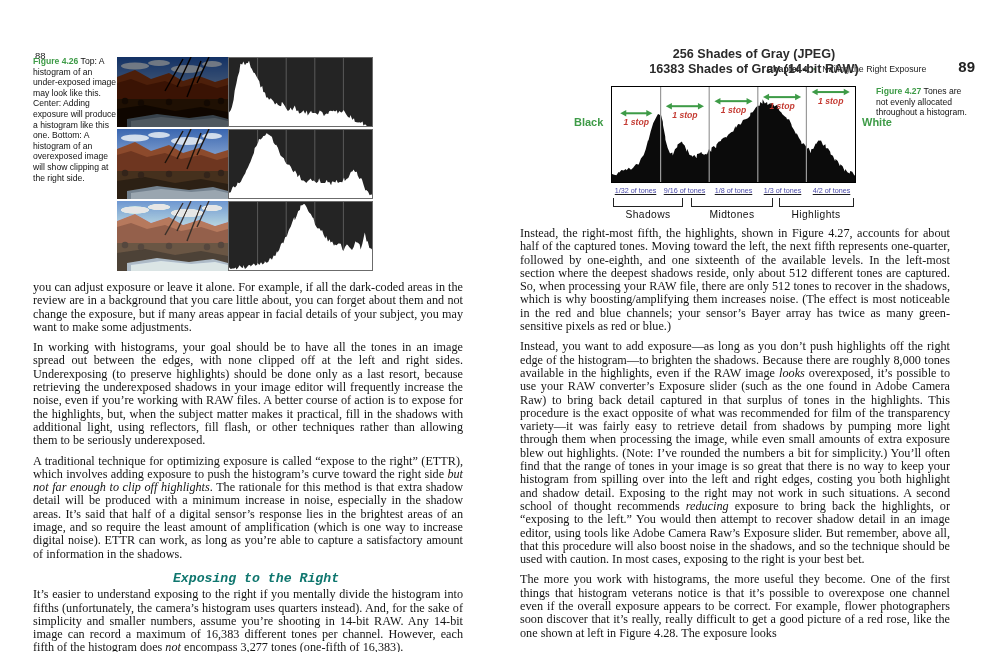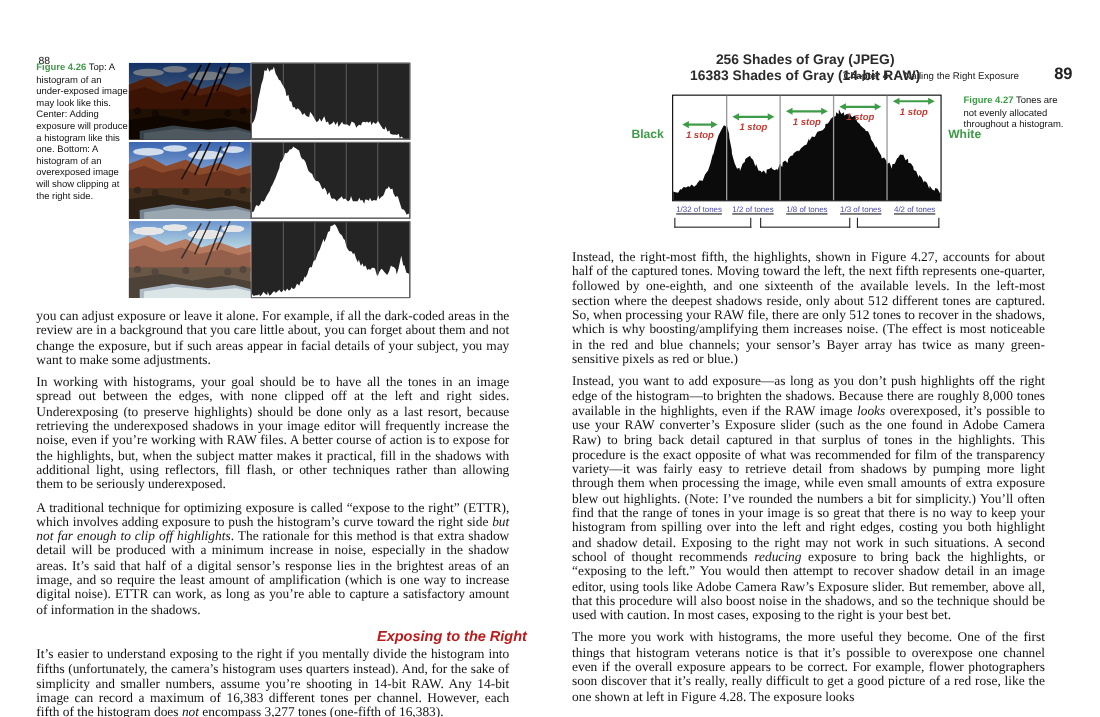--- a/index.html
+++ b/index.html
@@ -28,25 +28,25 @@
   .photo.over  { filter:brightness(1.55) saturate(.75) contrast(.8); }
   .histpanel { width:145px; height:70px; background:#242424; border:1px solid #6b6b6b; }
   .histpanel svg { display:block; width:100%; height:100%; }
 
   
   .col { position:absolute; width:446px; font-size:12.2px; line-height:13.3px;
     text-align:justify; color:#141414; }
   .col-left  { left:33px;  top:281px; }
   .col-right { left:520px; top:227px; }
   .col p { margin:0 16px 7px 0; }
-  .subhead { font-family:Liberation Sans, sans-serif; font-style:italic; font-weight:bold;
-    font-size:13.2px; color:#b91c1c; margin:11px 0 3px 0; text-align:right; }
-
-  
-  .title427 { position:absolute; left:584px; top:47px; width:296px; text-align:center;
+  .subhead { font-family:Liberation Mono, monospace; font-style:italic; font-weight:bold;
+    font-size:13.2px; color:#0f766e; margin:11px 0 3px 0; text-align:center; }
+
+  
+  .title427 { position:absolute; left:606px; top:47px; width:296px; text-align:center;
     font-family:"Liberation Sans",sans-serif; font-weight:bold; font-size:12.6px;
     line-height:14.5px; color:#2b2b2b; }
   .chart427 { position:absolute; left:611px; top:86px; width:245px; height:97px;
     background:#fff; border:1.6px solid #000; }
   .chart427 svg { display:block; width:100%; height:100%; overflow:visible; }
   .side-label { position:absolute; font-family:"Liberation Sans",sans-serif; font-weight:bold;
     font-size:11px; color:#3E9B47; top:116px; }
   .side-label.black { left:574px; }
   .side-label.white { left:862px; }
   .ticks427 { position:absolute; left:611px; top:186px; width:245px; display:flex;text-decoration:underline; }
@@ -201,21 +201,21 @@
             <line x1="57.2" y1="0" x2="57.2" y2="68" stroke="#5a5a5a" stroke-width="1"></line>
             <line x1="85.8" y1="0" x2="85.8" y2="68" stroke="#5a5a5a" stroke-width="1"></line>
             <line x1="114.4" y1="0" x2="114.4" y2="68" stroke="#5a5a5a" stroke-width="1"></line>
             <polygon points="0,68 0.0,65.2 1.7,67.0 3.4,66.5 5.1,66.5 6.9,65.6 7.2,67.5 8.9,65.9 10.6,63.3 12.3,65.3 14.0,66.1 14.3,62.9 16.0,66.9 17.7,65.4 19.4,63.2 21.2,63.1 21.4,64.6 23.2,63.0 24.9,61.4 26.6,63.7 28.3,62.4 28.6,60.9 30.3,62.9 32.0,60.3 33.7,62.4 35.5,60.8 35.8,59.2 37.5,60.7 39.2,60.1 40.9,56.0 42.6,57.0 42.9,58.1 44.6,53.4 46.3,54.1 48.0,49.1 48.6,50.6 50.3,47.5 52.1,41.7 53.8,40.4 54.3,41.5 56.1,35.2 57.8,34.4 59.5,29.1 60.1,27.4 61.8,24.5 63.5,19.5 65.2,15.0 65.8,18.2 67.5,14.3 69.2,8.9 70.9,8.0 71.5,3.5 73.2,3.2 74.9,1.9 75.8,2.3 77.5,5.0 79.2,9.1 80.1,10.4 81.8,11.9 83.5,15.4 84.4,16.0 86.1,22.8 87.8,25.5 88.7,26.4 90.4,26.3 92.1,29.2 93.0,27.7 94.7,32.9 96.4,36.6 97.2,33.9 99.0,39.6 100.7,37.3 101.5,40.5 103.2,39.4 105.0,43.7 105.8,42.5 107.5,43.3 109.3,41.5 110.1,41.4 111.8,41.8 113.5,47.7 114.4,49.0 116.1,44.7 117.8,42.4 118.7,42.9 120.4,45.3 122.1,47.0 123.0,48.0 124.7,44.9 126.4,39.3 127.3,40.2 129.0,40.8 130.7,42.6 131.6,47.6 133.3,42.1 135.0,33.9 135.8,30.5 137.6,39.4 138.7,39.2 140.4,45.9 142.1,46.4 143.0,47.6 143,68" fill="#ffffff"></polygon>
           </svg>
         </div>
     </div>
   </div>
 
   <div class="col col-left">
-    <p>you can adjust exposure or leave it alone. For example, if all the dark-coded areas in the review are in a background that you care little about, you can forget about them and not change the exposure, but if such areas appear in facial details of your subject, you may want to make some adjustments.</p>
+    <p>you can adjust exposure or leave it alone. For example, if all the dark-coded areas in the review are in a background that you care little about, you can forget about them and not change the exposure, but if many areas appear in facial details of your subject, you may want to make some adjustments.</p>
     <p>In working with histograms, your goal should be to have all the tones in an image spread out between the edges, with none clipped off at the left and right sides. Underexposing (to preserve highlights) should be done only as a last resort, because retrieving the underexposed shadows in your image editor will frequently increase the noise, even if you’re working with RAW files. A better course of action is to expose for the highlights, but, when the subject matter makes it practical, fill in the shadows with additional light, using reflectors, fill flash, or other techniques rather than allowing them to be seriously underexposed.</p>
     <p>A traditional technique for optimizing exposure is called “expose to the right” (ETTR), which involves adding exposure to push the histogram’s curve toward the right side <em>but not far enough to clip off highlights</em>. The rationale for this method is that extra shadow detail will be produced with a minimum increase in noise, especially in the shadow areas. It’s said that half of a digital sensor’s response lies in the brightest areas of an image, and so require the least amount of amplification (which is one way to increase digital noise). ETTR can work, as long as you’re able to capture a satisfactory amount of information in the shadows.</p>
     <div class="subhead">Exposing to the Right</div>
     <p>It’s easier to understand exposing to the right if you mentally divide the histogram into fifths (unfortunately, the camera’s histogram uses quarters instead). And, for the sake of simplicity and smaller numbers, assume you’re shooting in 14-bit RAW. Any 14-bit image can record a maximum of 16,383 different tones per channel. However, each fifth of the histogram does <em>not</em> encompass 3,277 tones (one-fifth of 16,383).</p>
   </div>
 
   <div class="title427">
     <div>256 Shades of Gray (JPEG)</div>
     <div>16383 Shades of Gray (14-bit RAW)</div>
   </div>
@@ -245,30 +245,35 @@
         <polygon points="188.39999999999998,10 182.39999999999998,6.8 182.39999999999998,13.2" fill="#3E9B47"></polygon>
         <text x="169.39999999999998" y="22" text-anchor="middle" fill="#C43A32" font-family="&quot;Liberation Sans&quot;,sans-serif" font-size="8.6" font-style="italic" font-weight="bold">1 stop</text>
         <line x1="202.8" y1="5" x2="232.8" y2="5" stroke="#3E9B47" stroke-width="2"></line>
         <polygon points="198.8,5 204.8,1.7999999999999998 204.8,8.2" fill="#3E9B47"></polygon>
         <polygon points="236.8,5 230.8,1.7999999999999998 230.8,8.2" fill="#3E9B47"></polygon>
         <text x="217.8" y="17" text-anchor="middle" fill="#C43A32" font-family="&quot;Liberation Sans&quot;,sans-serif" font-size="8.6" font-style="italic" font-weight="bold">1 stop</text>
       </svg>
   </div>
   <div class="ticks427">
     <span>1/32 of tones</span>
-    <span>1/2 of tones</span>
+    <span>9/16 of tones</span>
     <span>1/8 of tones</span>
     <span>1/3 of tones</span>
     <span>4/2 of tones</span>
   </div>
   <div class="brackets427">
     <div class="brk brk1"></div>
     <div class="brk brk2"></div>
     <div class="brk brk3"></div>
   </div>
+  <div class="regions427">
+    <span class="reg1">Shadows</span>
+    <span class="reg2">Midtones</span>
+    <span class="reg3">Highlights</span>
+  </div>
   <div class="cap427">
     <span class="figlabel">Figure 4.27</span>
     <span> </span>
     <span>Tones are not evenly allocated throughout a histogram.</span>
   </div>
 
   <div class="col col-right">
     <p>Instead, the right-most fifth, the highlights, shown in Figure 4.27, accounts for about half of the captured tones. Moving toward the left, the next fifth represents one-quarter, followed by one-eighth, and one sixteenth of the available levels. In the left-most section where the deepest shadows reside, only about 512 different tones are captured. So, when processing your RAW file, there are only 512 tones to recover in the shadows, which is why boosting/amplifying them increases noise. (The effect is most noticeable in the red and blue channels; your sensor’s Bayer array has twice as many green-sensitive pixels as red or blue.)</p>
     <p>Instead, you want to add exposure—as long as you don’t push highlights off the right edge of the histogram—to brighten the shadows. Because there are roughly 8,000 tones available in the highlights, even if the RAW image <em>looks</em> overexposed, it’s possible to use your RAW converter’s Exposure slider (such as the one found in Adobe Camera Raw) to bring back detail captured in that surplus of tones in the highlights. This procedure is the exact opposite of what was recommended for film of the transparency variety—it was fairly easy to retrieve detail from shadows by pumping more light through them when processing the image, while even small amounts of extra exposure blew out highlights. (Note: I’ve rounded the numbers a bit for simplicity.) You’ll often find that the range of tones in your image is so great that there is no way to keep your histogram from spilling over into the left and right edges, costing you both highlight and shadow detail. Exposing to the right may not work in such situations. A second school of thought recommends <em>reducing</em> exposure to bring back the highlights, or “exposing to the left.” You would then attempt to recover shadow detail in an image editor, using tools like Adobe Camera Raw’s Exposure slider. But remember, above all, that this procedure will also boost noise in the shadows, and so the technique should be used with caution. In most cases, exposing to the right is your best bet.</p>
     <p>The more you work with histograms, the more useful they become. One of the first things that histogram veterans notice is that it’s possible to overexpose one channel even if the overall exposure appears to be correct. For example, flower photographers soon discover that it’s really, really difficult to get a good picture of a red rose, like the one shown at left in Figure 4.28. The exposure looks</p>

